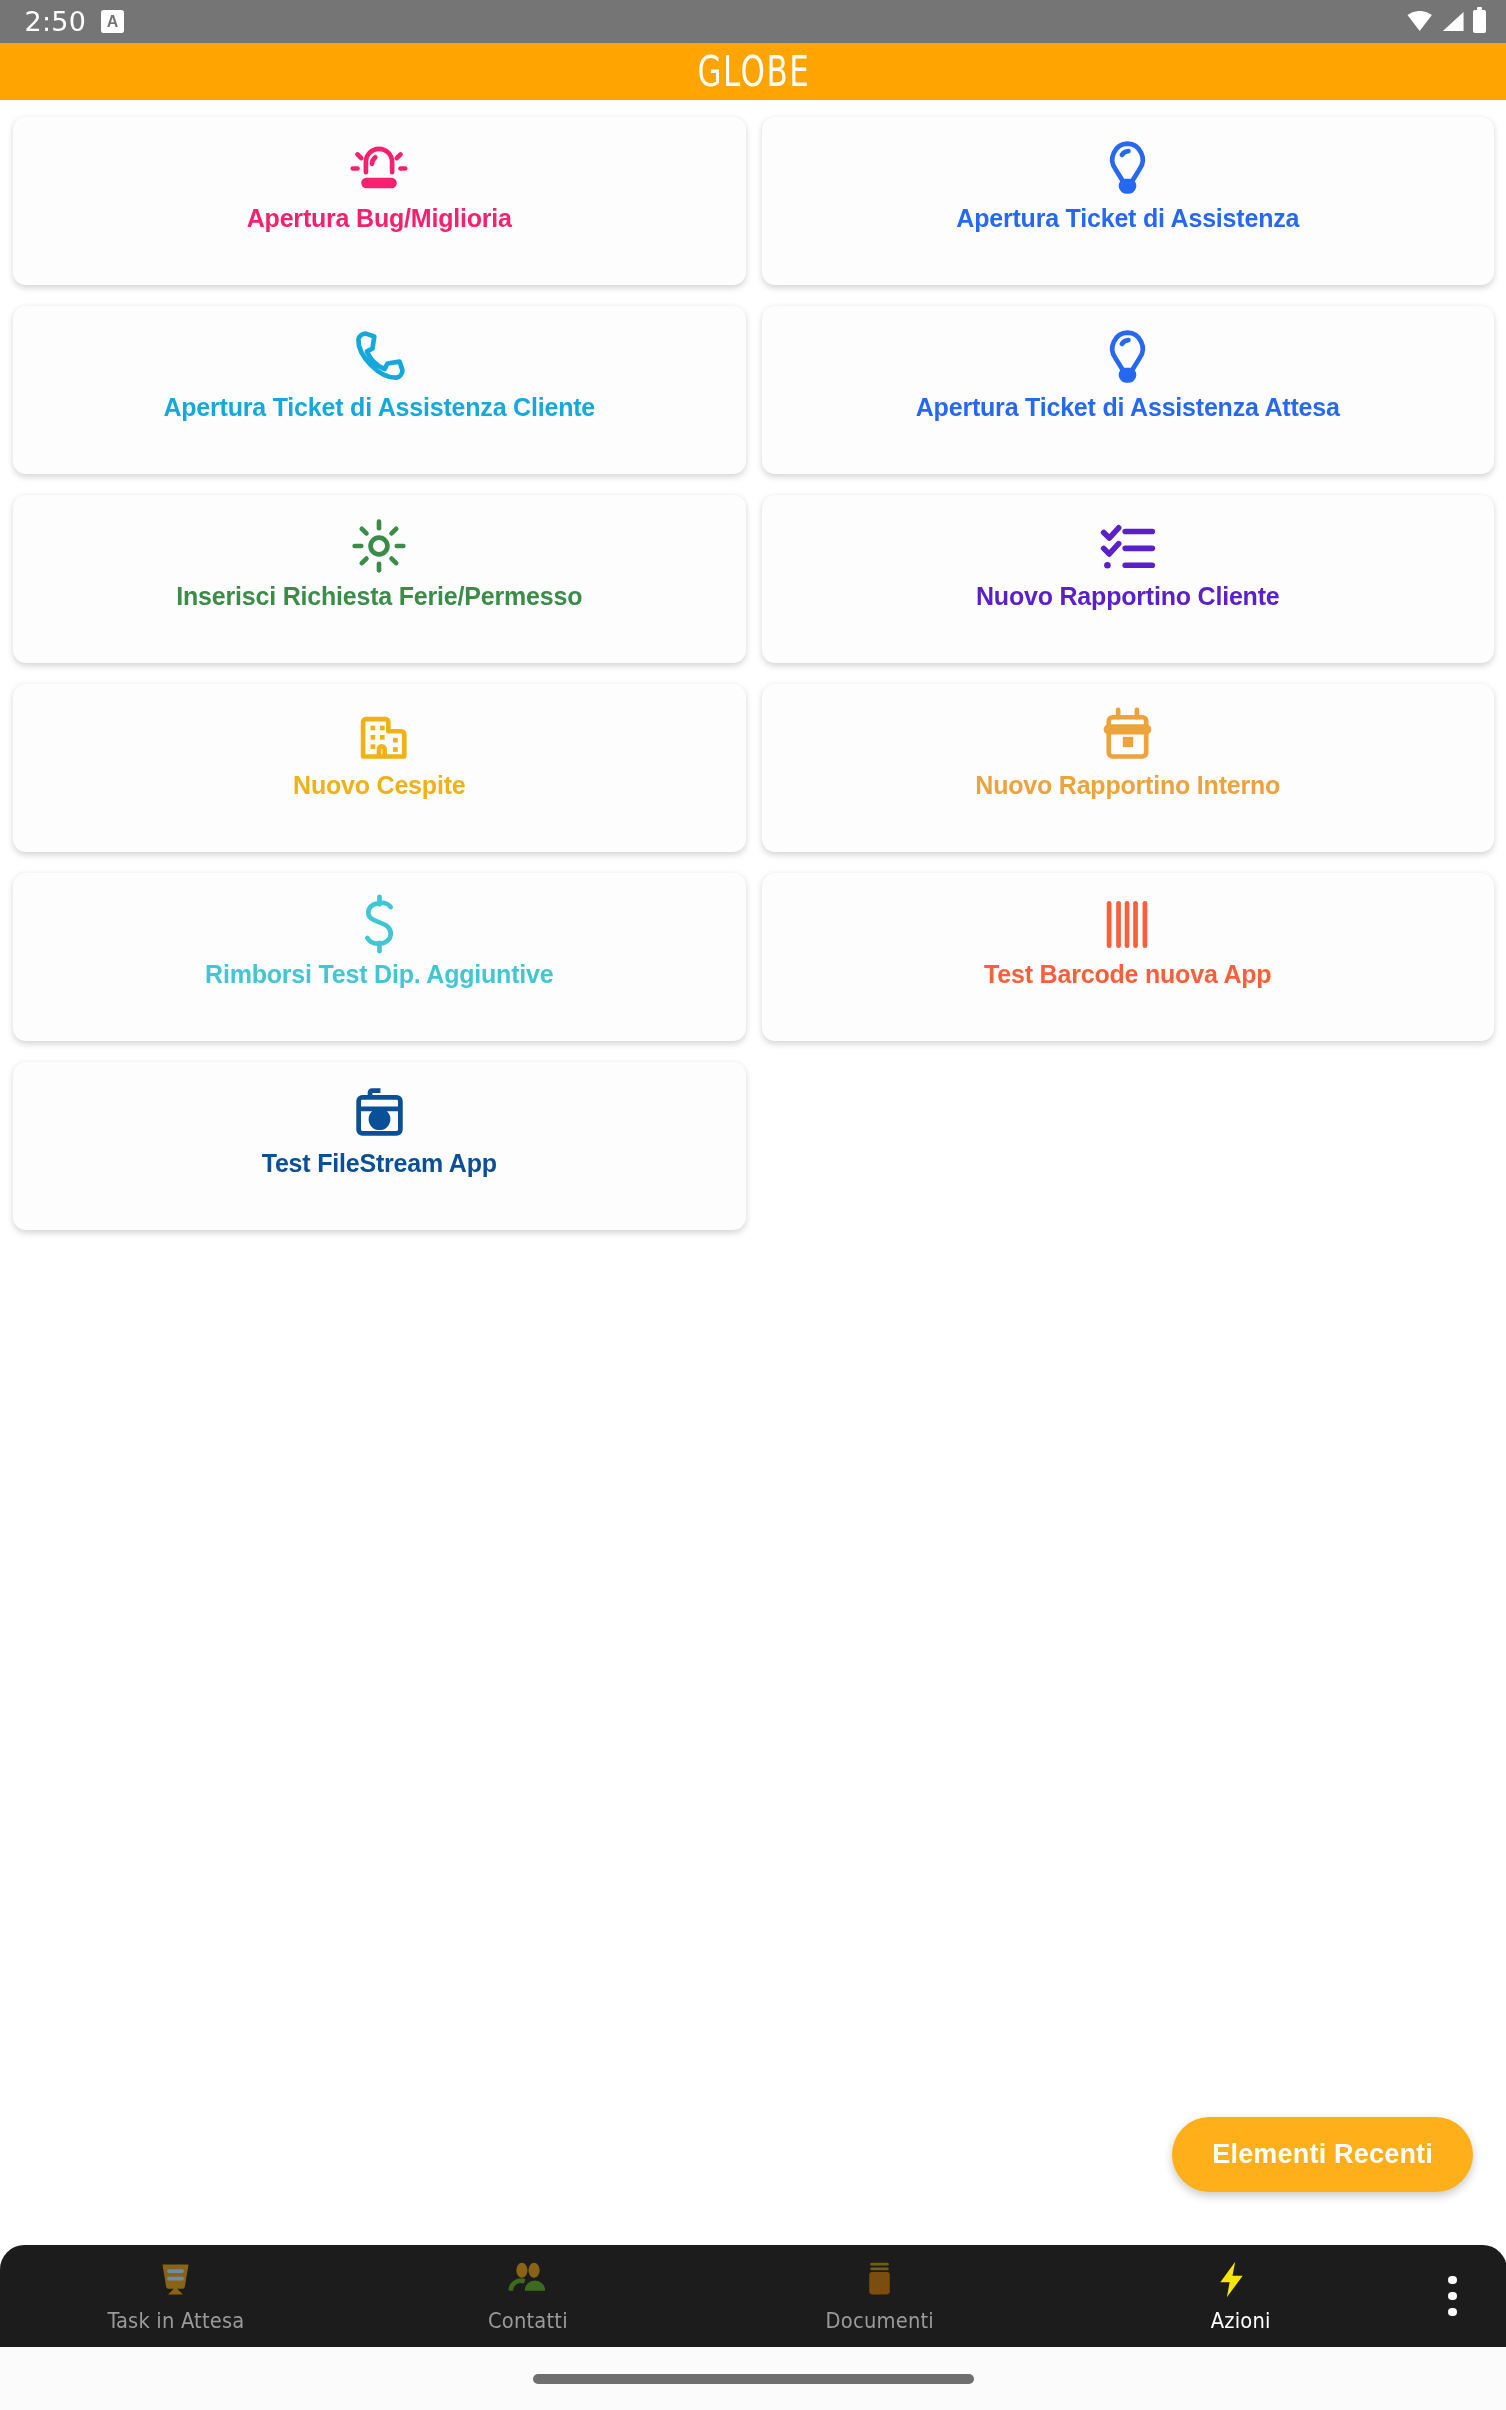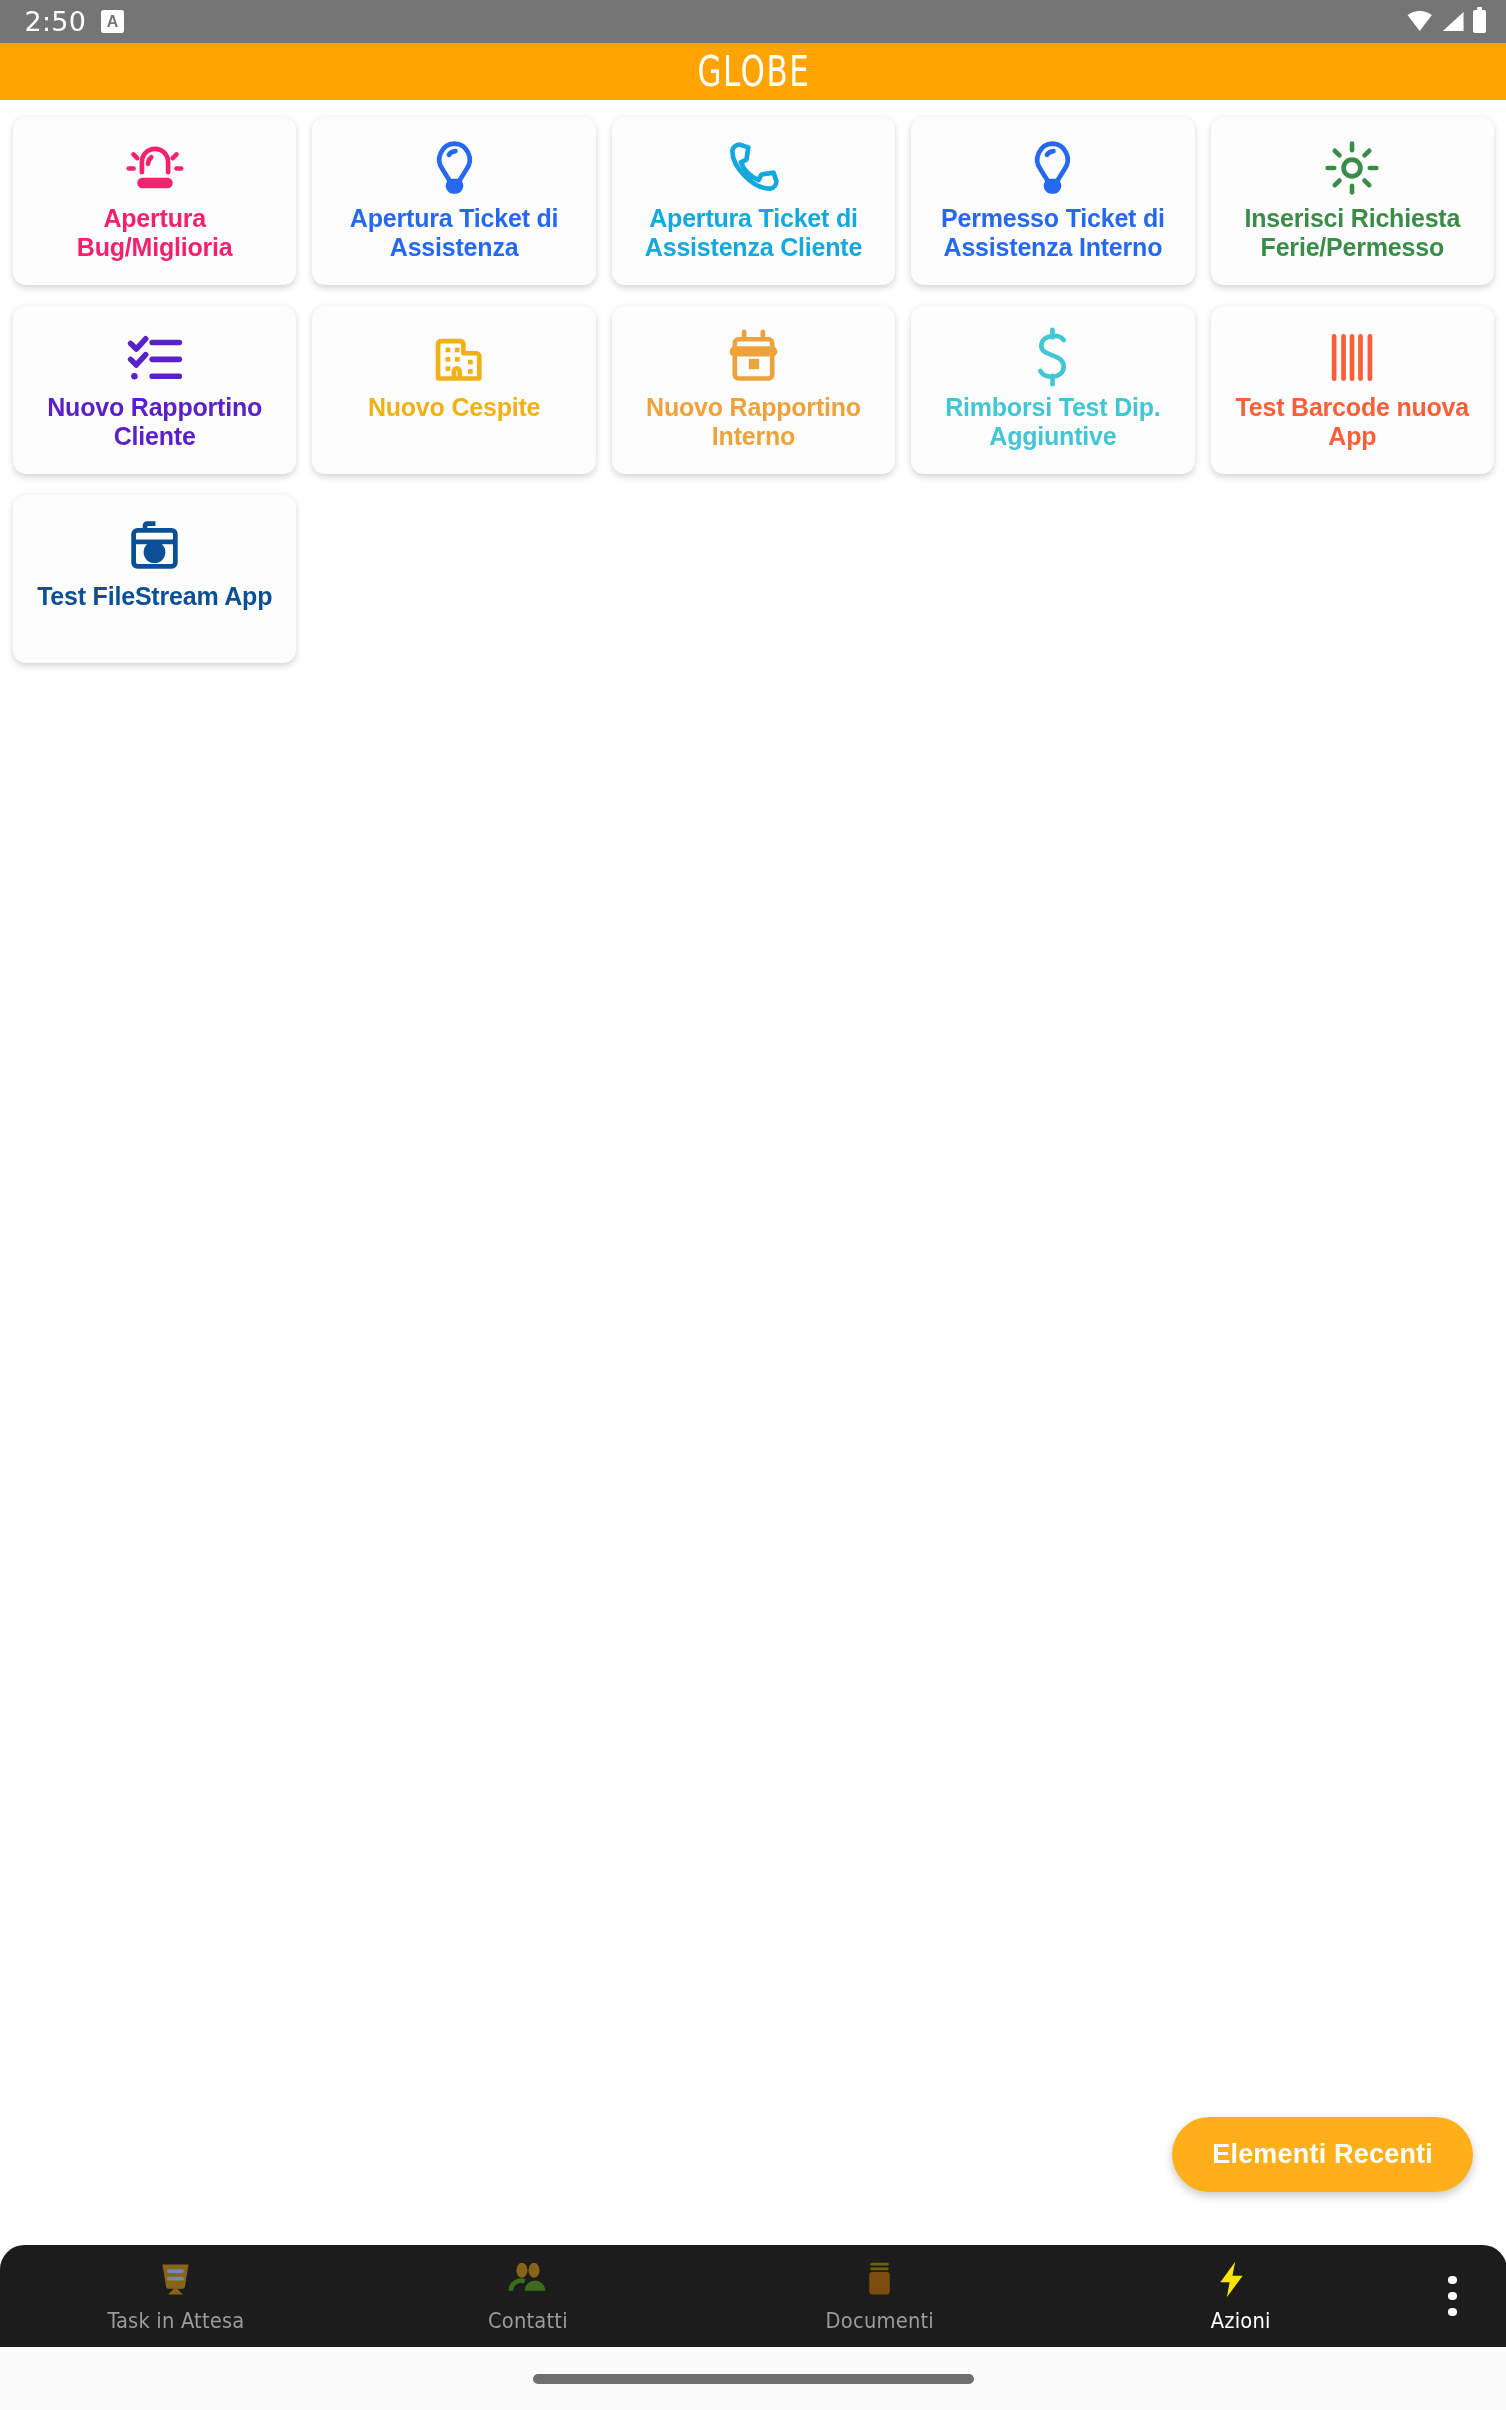--- a/index.html
+++ b/index.html
@@ -103,21 +103,21 @@
   
   .content {
     position: relative;
     flex: 1;
     background: #ffffff;
     overflow: hidden;
     padding: 17px 13px 0 13px;
   }
   .action-grid {
     display: grid;
-    grid-template-columns: repeat(5, 1fr);
+    grid-template-columns: repeat(2, 1fr);
     gap: 21px 16px;
     align-content: start;
   }
   .action-card {
     background: #fdfdfd;
     border-radius: 13px;
     box-shadow: 0 2.8px 6.6px rgba(0,0,0,0.17);
     height: 168px;
     display: flex;
     flex-direction: column;
@@ -300,21 +300,21 @@
       </div>
 
       <div class="action-card">
         <span class="card-icon">
           <svg width="47" height="58" viewBox="0 0 50 62" fill="none" stroke="#2668F0" stroke-width="5" stroke-linecap="round">
             <path d="M25 5 A17 17 0 0 0 12 32 L20 45 H30 L38 32 A17 17 0 0 0 25 5 Z"></path>
             <path d="M19 47 H31 A6 6 0 0 1 25 56 A6 6 0 0 1 19 47 Z" fill="#2668F0" stroke="#2668F0"></path>
             <path d="M19 17 A9 9 0 0 1 26 13"></path>
           </svg>
         </span>
-        <span class="card-label" style="color:#2668F0">Permesso Ticket di Assistenza Interno</span>
+        <span class="card-label" style="color:#2668F0">Apertura Ticket di Assistenza Attesa</span>
       </div>
 
       <div class="action-card">
         <span class="card-icon">
           <svg width="58" height="58" viewBox="0 0 62 62" fill="none" stroke="#3A8C48" stroke-width="5" stroke-linecap="round">
             <circle cx="31" cy="31" r="9"></circle>
             <path d="M31 5 V12"></path>
               <path d="M31 50 V57"></path>
             <path d="M5 31 H12"></path>
               <path d="M50 31 H57"></path>

